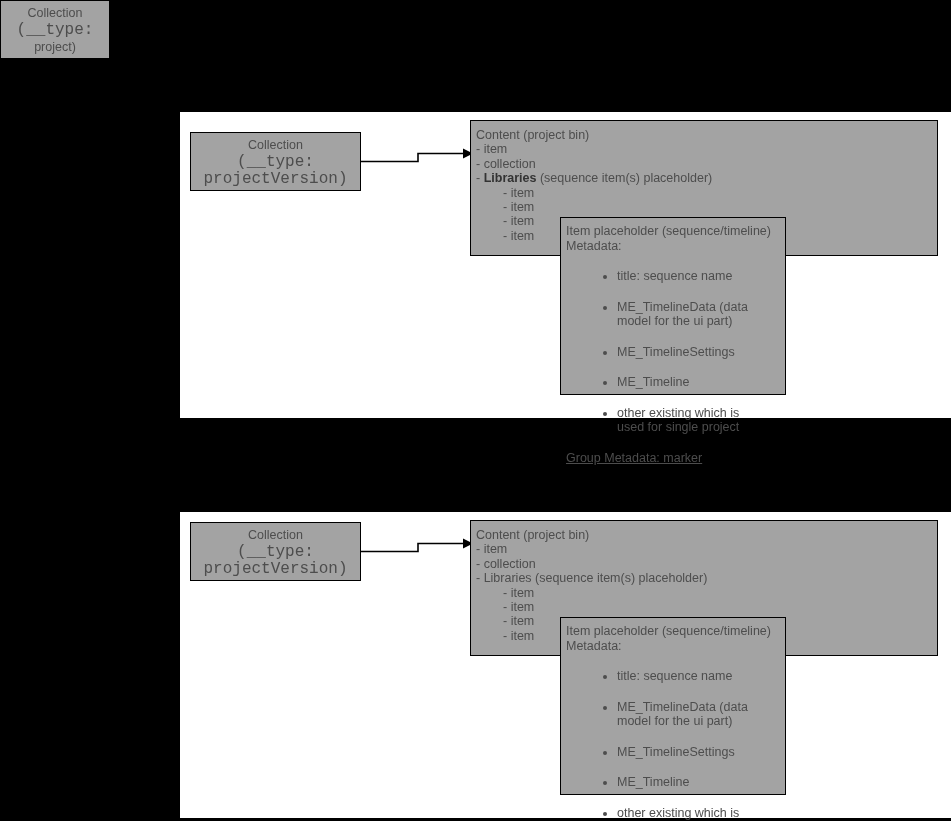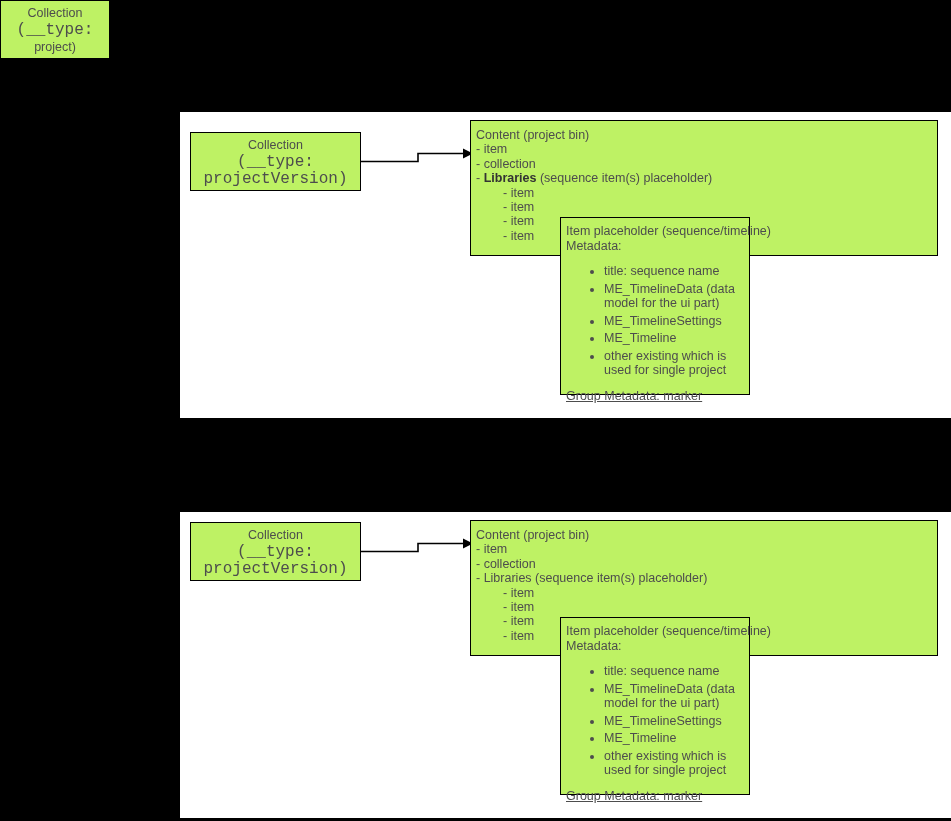--- a/index.html
+++ b/index.html
@@ -27,21 +27,21 @@
   .panel {
     position: absolute;
     background: #ffffff;
   }
   #panel-top    { left: 180px; top: 112px; width: 771px; height: 306px; }
   #panel-bottom { left: 180px; top: 512px; width: 771px; height: 306px; }
 
   
   .box {
     position: absolute;
-    background: #bef264;
+    background: #a3a3a3;
     border: 1px solid #000000;
     box-sizing: border-box;
   }
 
   
   #box-project {
     left: 0px; top: 0px;
     width: 110px; height: 59px;
   }
   #box-project .lines {
@@ -81,35 +81,35 @@
     line-height: 14.4px;
   }
   #box-content-1 { left: 470px; top: 120px; }
   #box-content-2 { left: 470px; top: 520px; }
   .box-content .row { white-space: nowrap; }
   .box-content .indent { padding-left: 27px; }
   .box-content .bold { font-weight: bold; color: #333333; }
 
   
   .box-item {
-    width: 190px; height: 178px;
+    width: 226px; height: 178px;
     padding: 6px 0 0 5px;
     font-size: 12.5px;
     line-height: 14.5px;
   }
   #box-item-1 { left: 560px; top: 217px; }
   #box-item-2 { left: 560px; top: 617px; }
   .box-item .hdr { white-space: nowrap; }
   .box-item ul {
     margin: 11px 0 11px 0;
     padding-left: 35px;
     list-style-type: disc;
   }
   .box-item li {
-    margin: 3px;
+    margin: 16px;
     padding: 0;
     line-height: 14.5px;
   }
   .box-item .footer { white-space: nowrap; text-decoration: underline; }
 
   
   .arrow { position: absolute; }
   #arrow-1 { left: 360px; top: 145px; }
   #arrow-2 { left: 360px; top: 535px; }
 </style>

